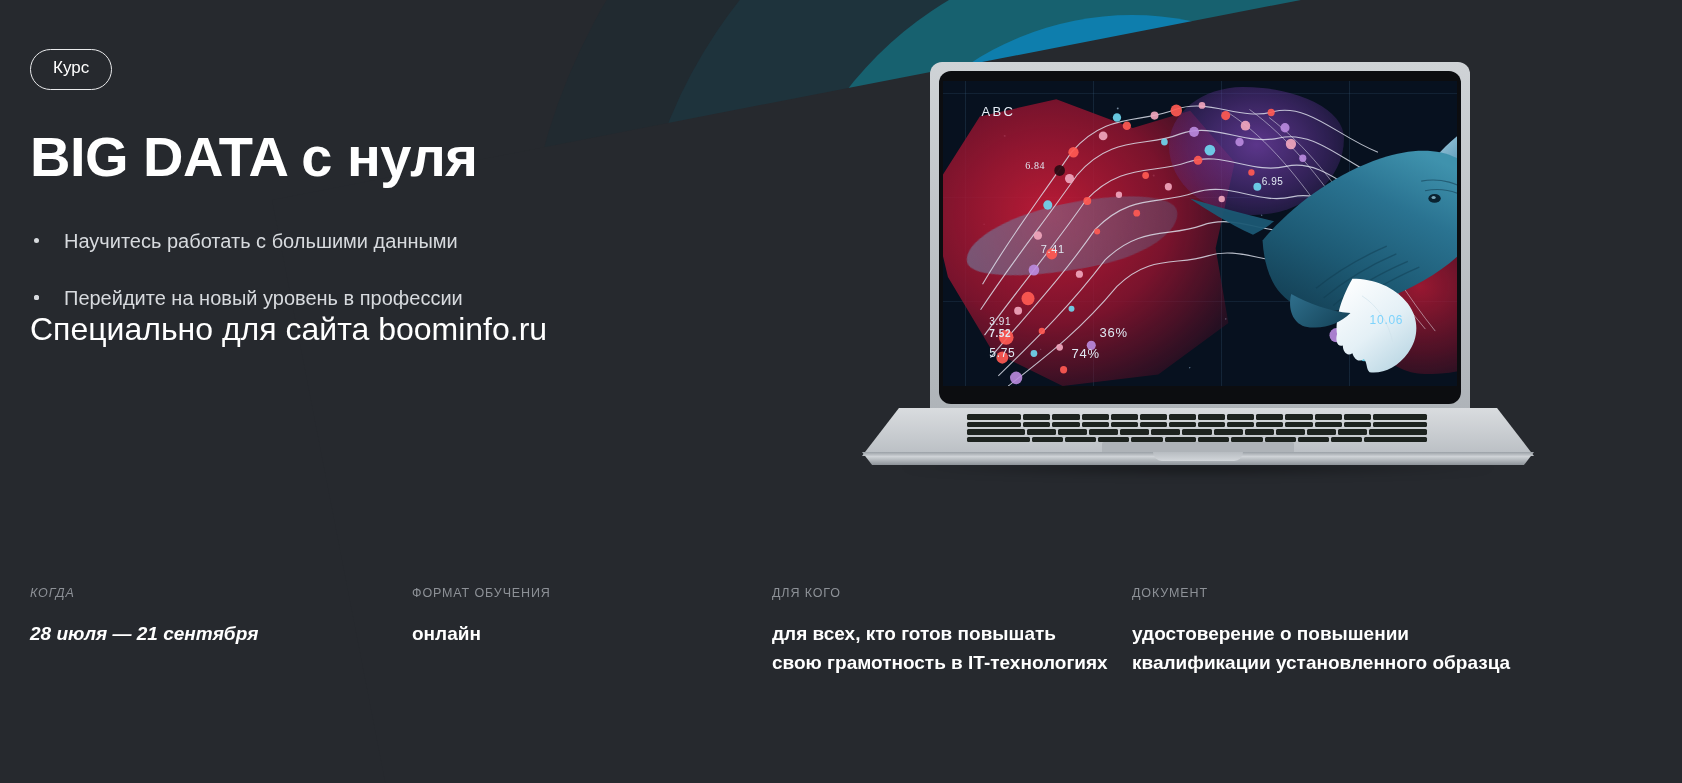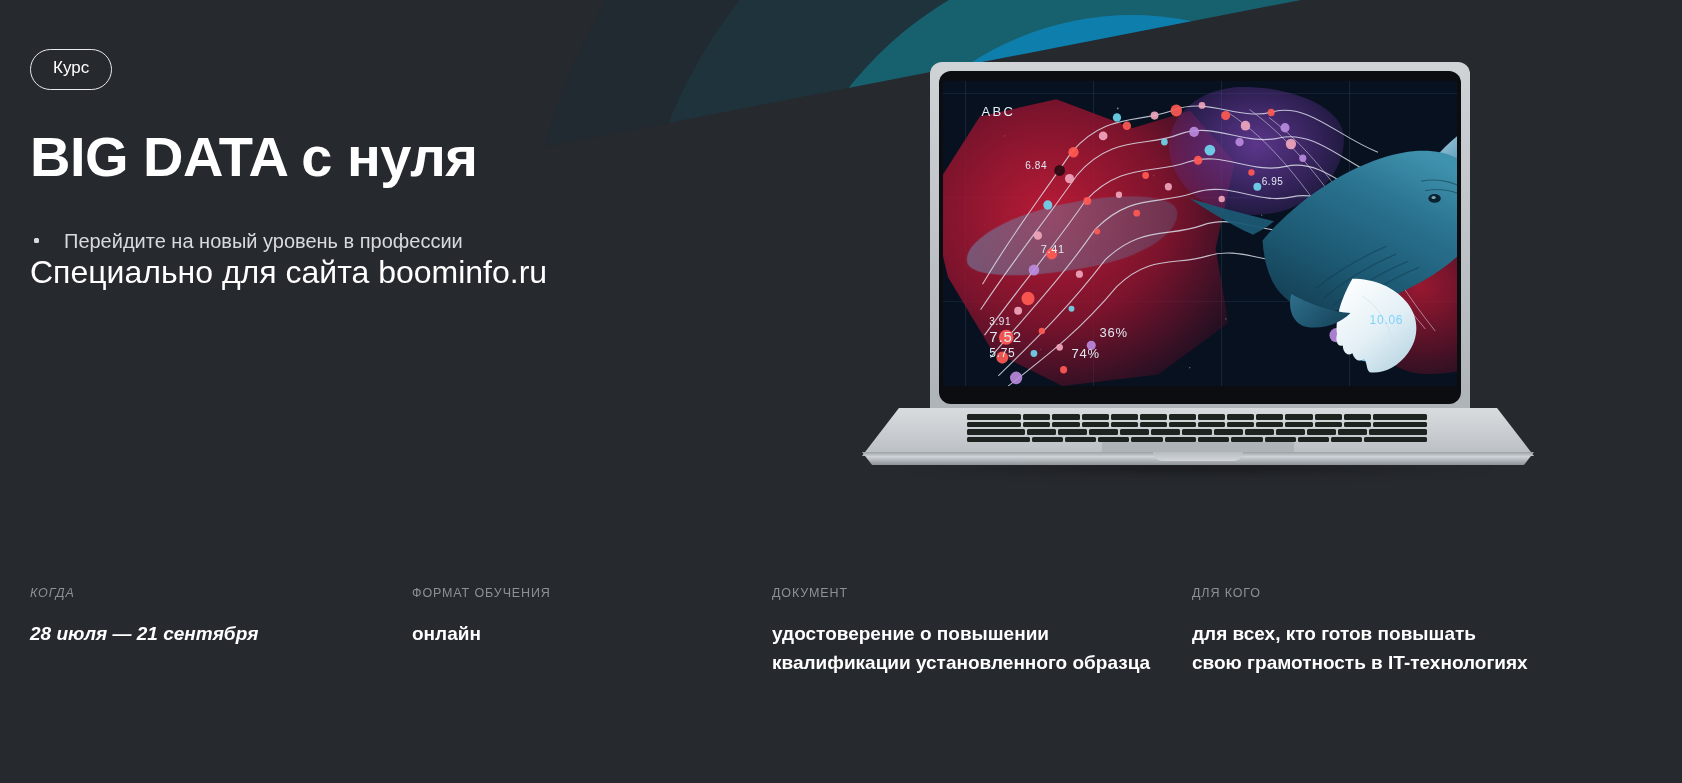--- a/index.html
+++ b/index.html
@@ -175,23 +175,23 @@
     color: #dfe8f2;
     font-family: "Liberation Sans", sans-serif;
     letter-spacing: .06em;
   }
   .label-abc { left: 7.5%; top: 7.5%; font-size: 13px; letter-spacing: .18em; color: #e6eef7; }
   .label-36 { left: 25%; top: 80%; font-size: 13px; margin-left: 28px; }
   .label-74 { left: 25%; top: 87%; font-size: 13px; }
   .label-1006 { left: 83%; top: 76%; font-size: 12px; color: #7dd3fc; }
   .label-741 { left: 19%; top: 53%; font-size: 11px; color: #e1e9f2; }
   .label-749 { left: 9%; top: 77%; font-size: 10px; color: #e1e9f2; }
-  .label-752 { left: 9%; top: 81%; font-size: 15px; color: #e1e9f2; }
+  .label-752 { left: 9%; top: 81%; font-size: 10px; color: #e1e9f2; font-weight: bold; }
   .label-575 { left: 9%; top: 87%; font-size: 12px; color: #e1e9f2; }
-  .label-684 { left: 16%; top: 26%; font-size: 10px; color: #e1e9f2; }
+  .label-684 { left: 16%; top: 26%; font-size: 10px; color: #e1e9f2; font-family: Liberation Serif, serif; }
   .label-695 { left: 62%; top: 31%; font-size: 10px; color: #e1e9f2; }
 
   
   .laptop-base {
     position: absolute;
     left: 0;
     top: 346px;
     width: 672px;
     height: 60px;
   }
@@ -598,20 +598,21 @@
 
   <div class="content">
 
     <div class="badge">Курс</div>
 
     <h1 class="headline">BIG DATA с нуля</h1>
 
     <ul class="bullets">
       <li>
         <span class="bullet-dot"></span>
+        <span>Научитесь работать с большими данными</span>
       </li>
       <li>
         <span class="bullet-dot"></span>
       </li>
       <li>
         <span class="bullet-dot"></span>
         <span>Перейдите на новый уровень в профессии</span>
       </li>
     </ul>
 
@@ -623,25 +624,25 @@
     <div class="info-col info-col-1">
       <div class="info-label">КОГДА</div>
       <div class="info-value">28 июля — 21 сентября</div>
     </div>
 
     <div class="info-col info-col-2">
       <div class="info-label">ФОРМАТ ОБУЧЕНИЯ</div>
       <div class="info-value">онлайн</div>
     </div>
 
+    <div class="info-col info-col-3">
+      <div class="info-label">ДЛЯ КОГО</div>
+      <div class="info-value">для всех, кто готов повышать свою грамотность в IT-технологиях</div>
+    </div>
+
     <div class="info-col info-col-4">
       <div class="info-label">ДОКУМЕНТ</div>
       <div class="info-value">удостоверение о повышении квалификации установленного образца</div>
     </div>
 
-    <div class="info-col info-col-3">
-      <div class="info-label">ДЛЯ КОГО</div>
-      <div class="info-value">для всех, кто готов повышать свою грамотность в IT-технологиях</div>
-    </div>
-
   </div>
 
 </div>
 
 </body></html>

